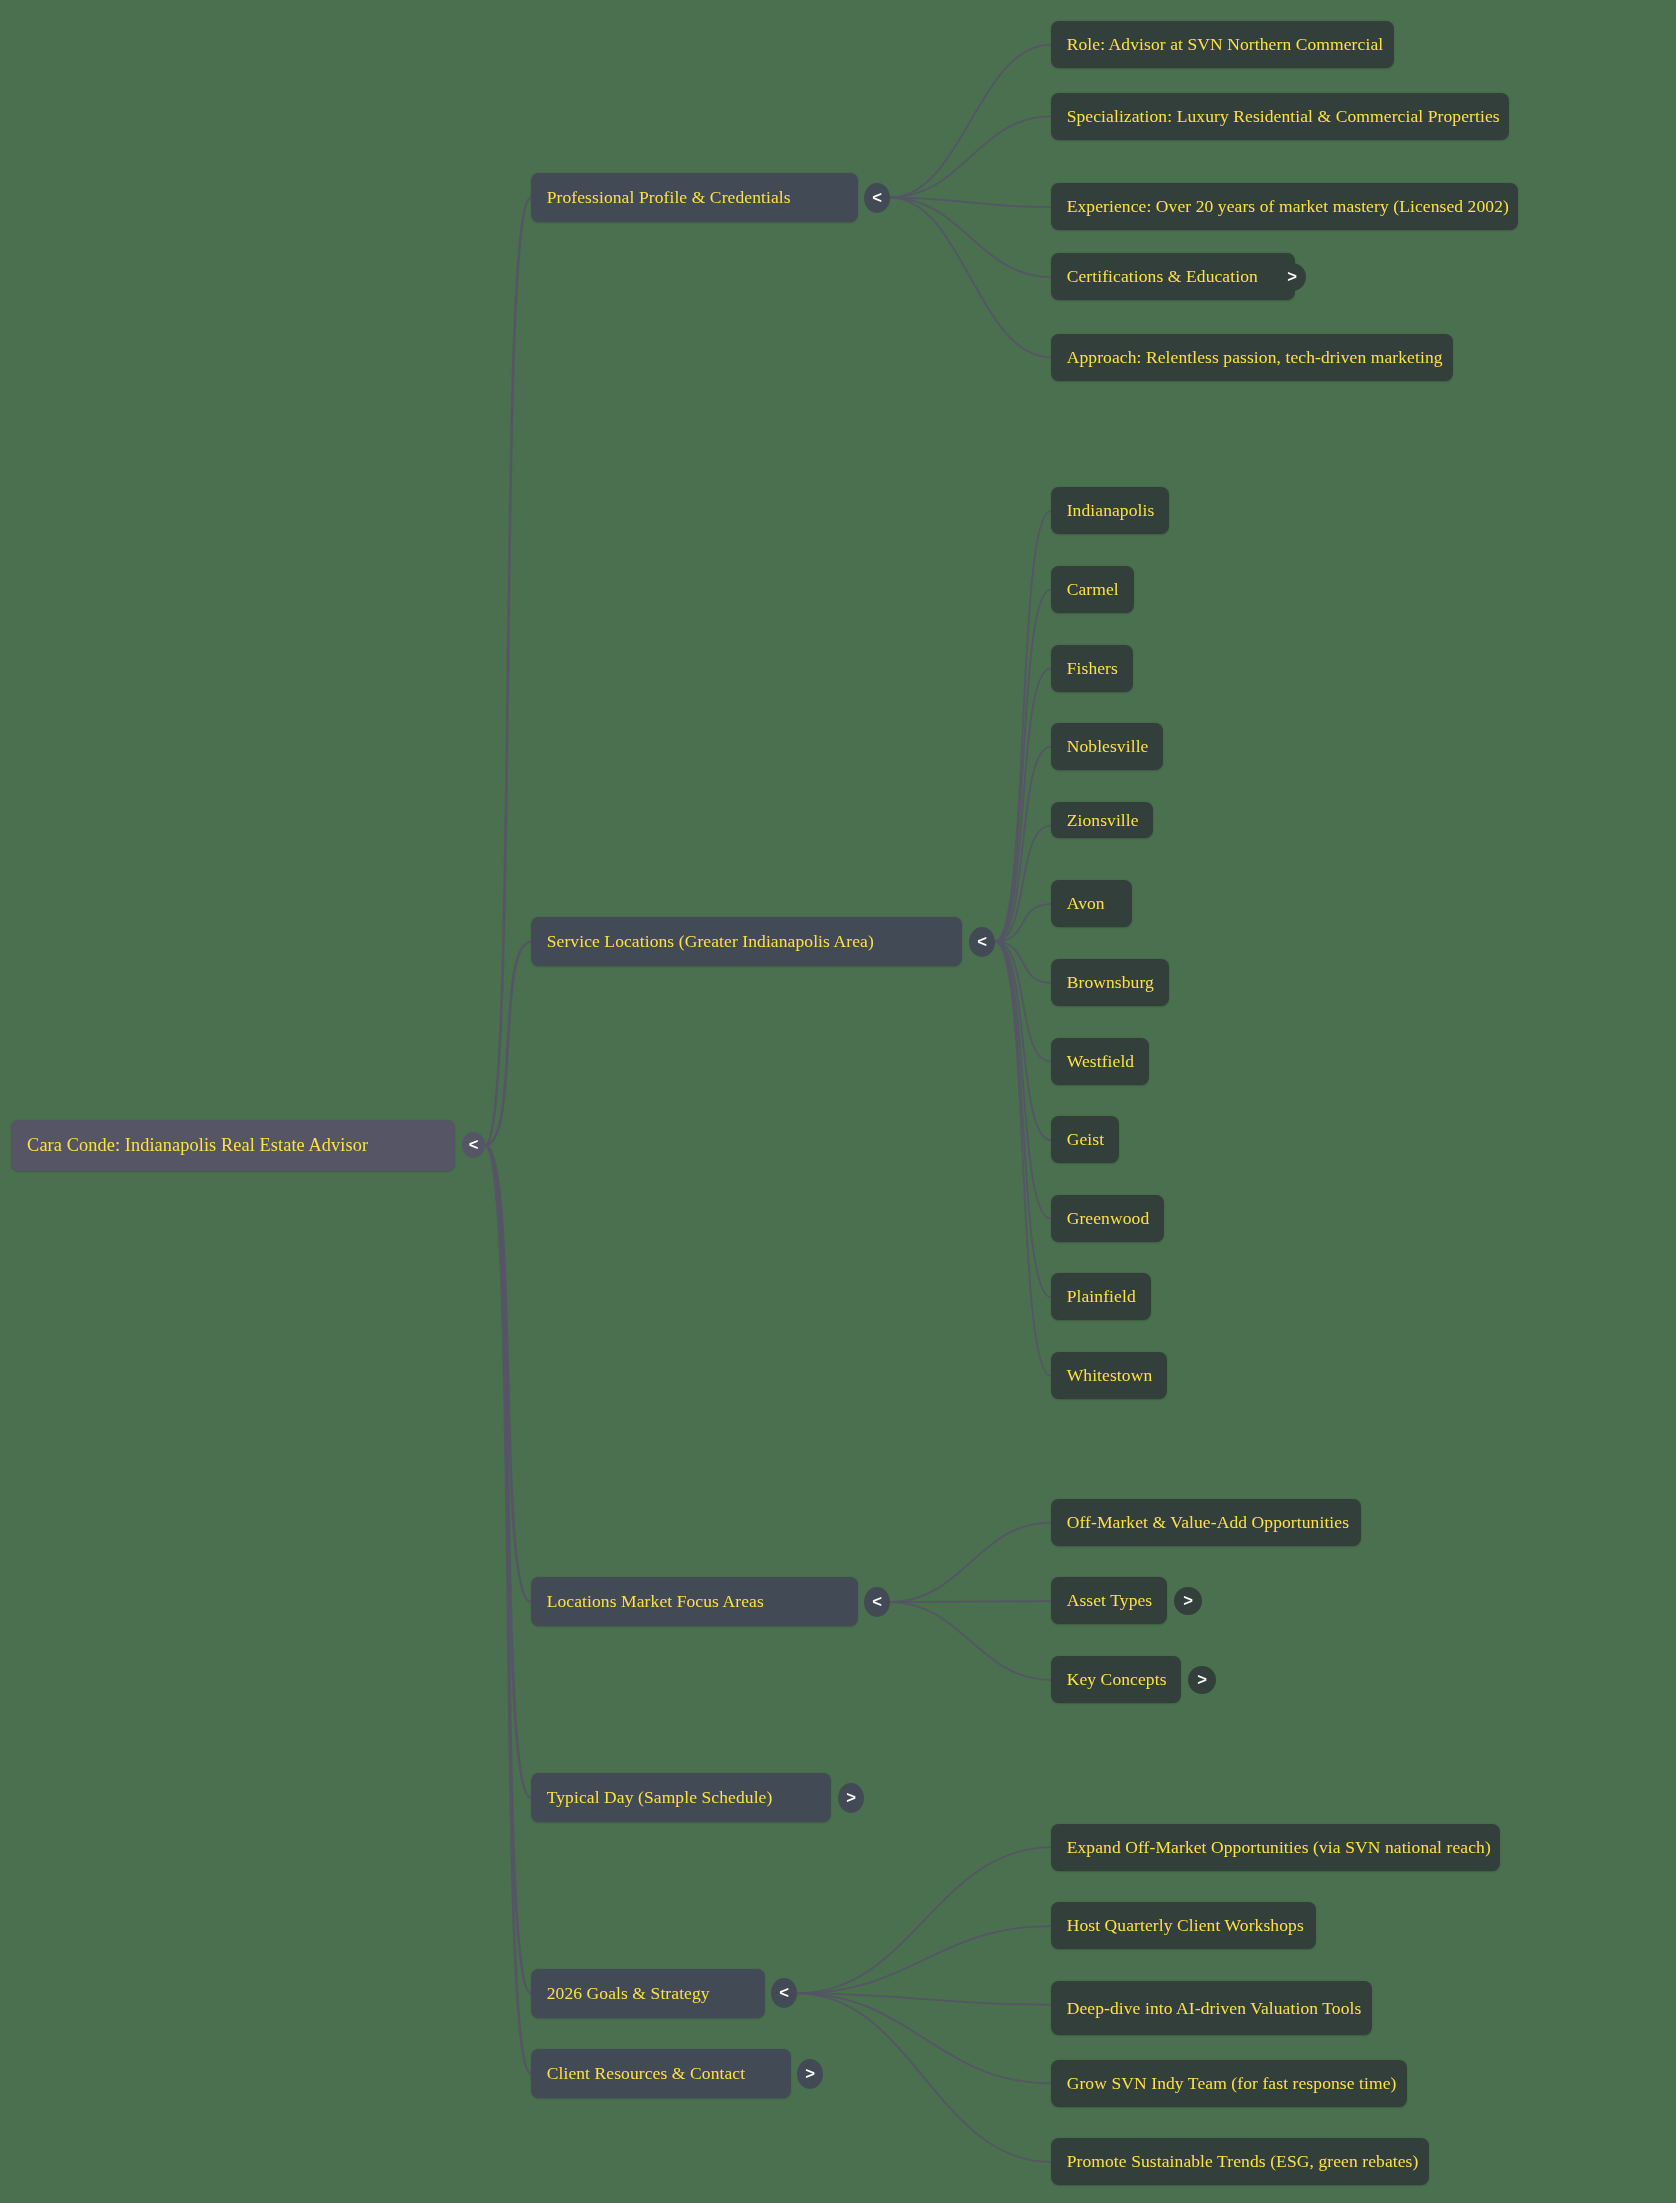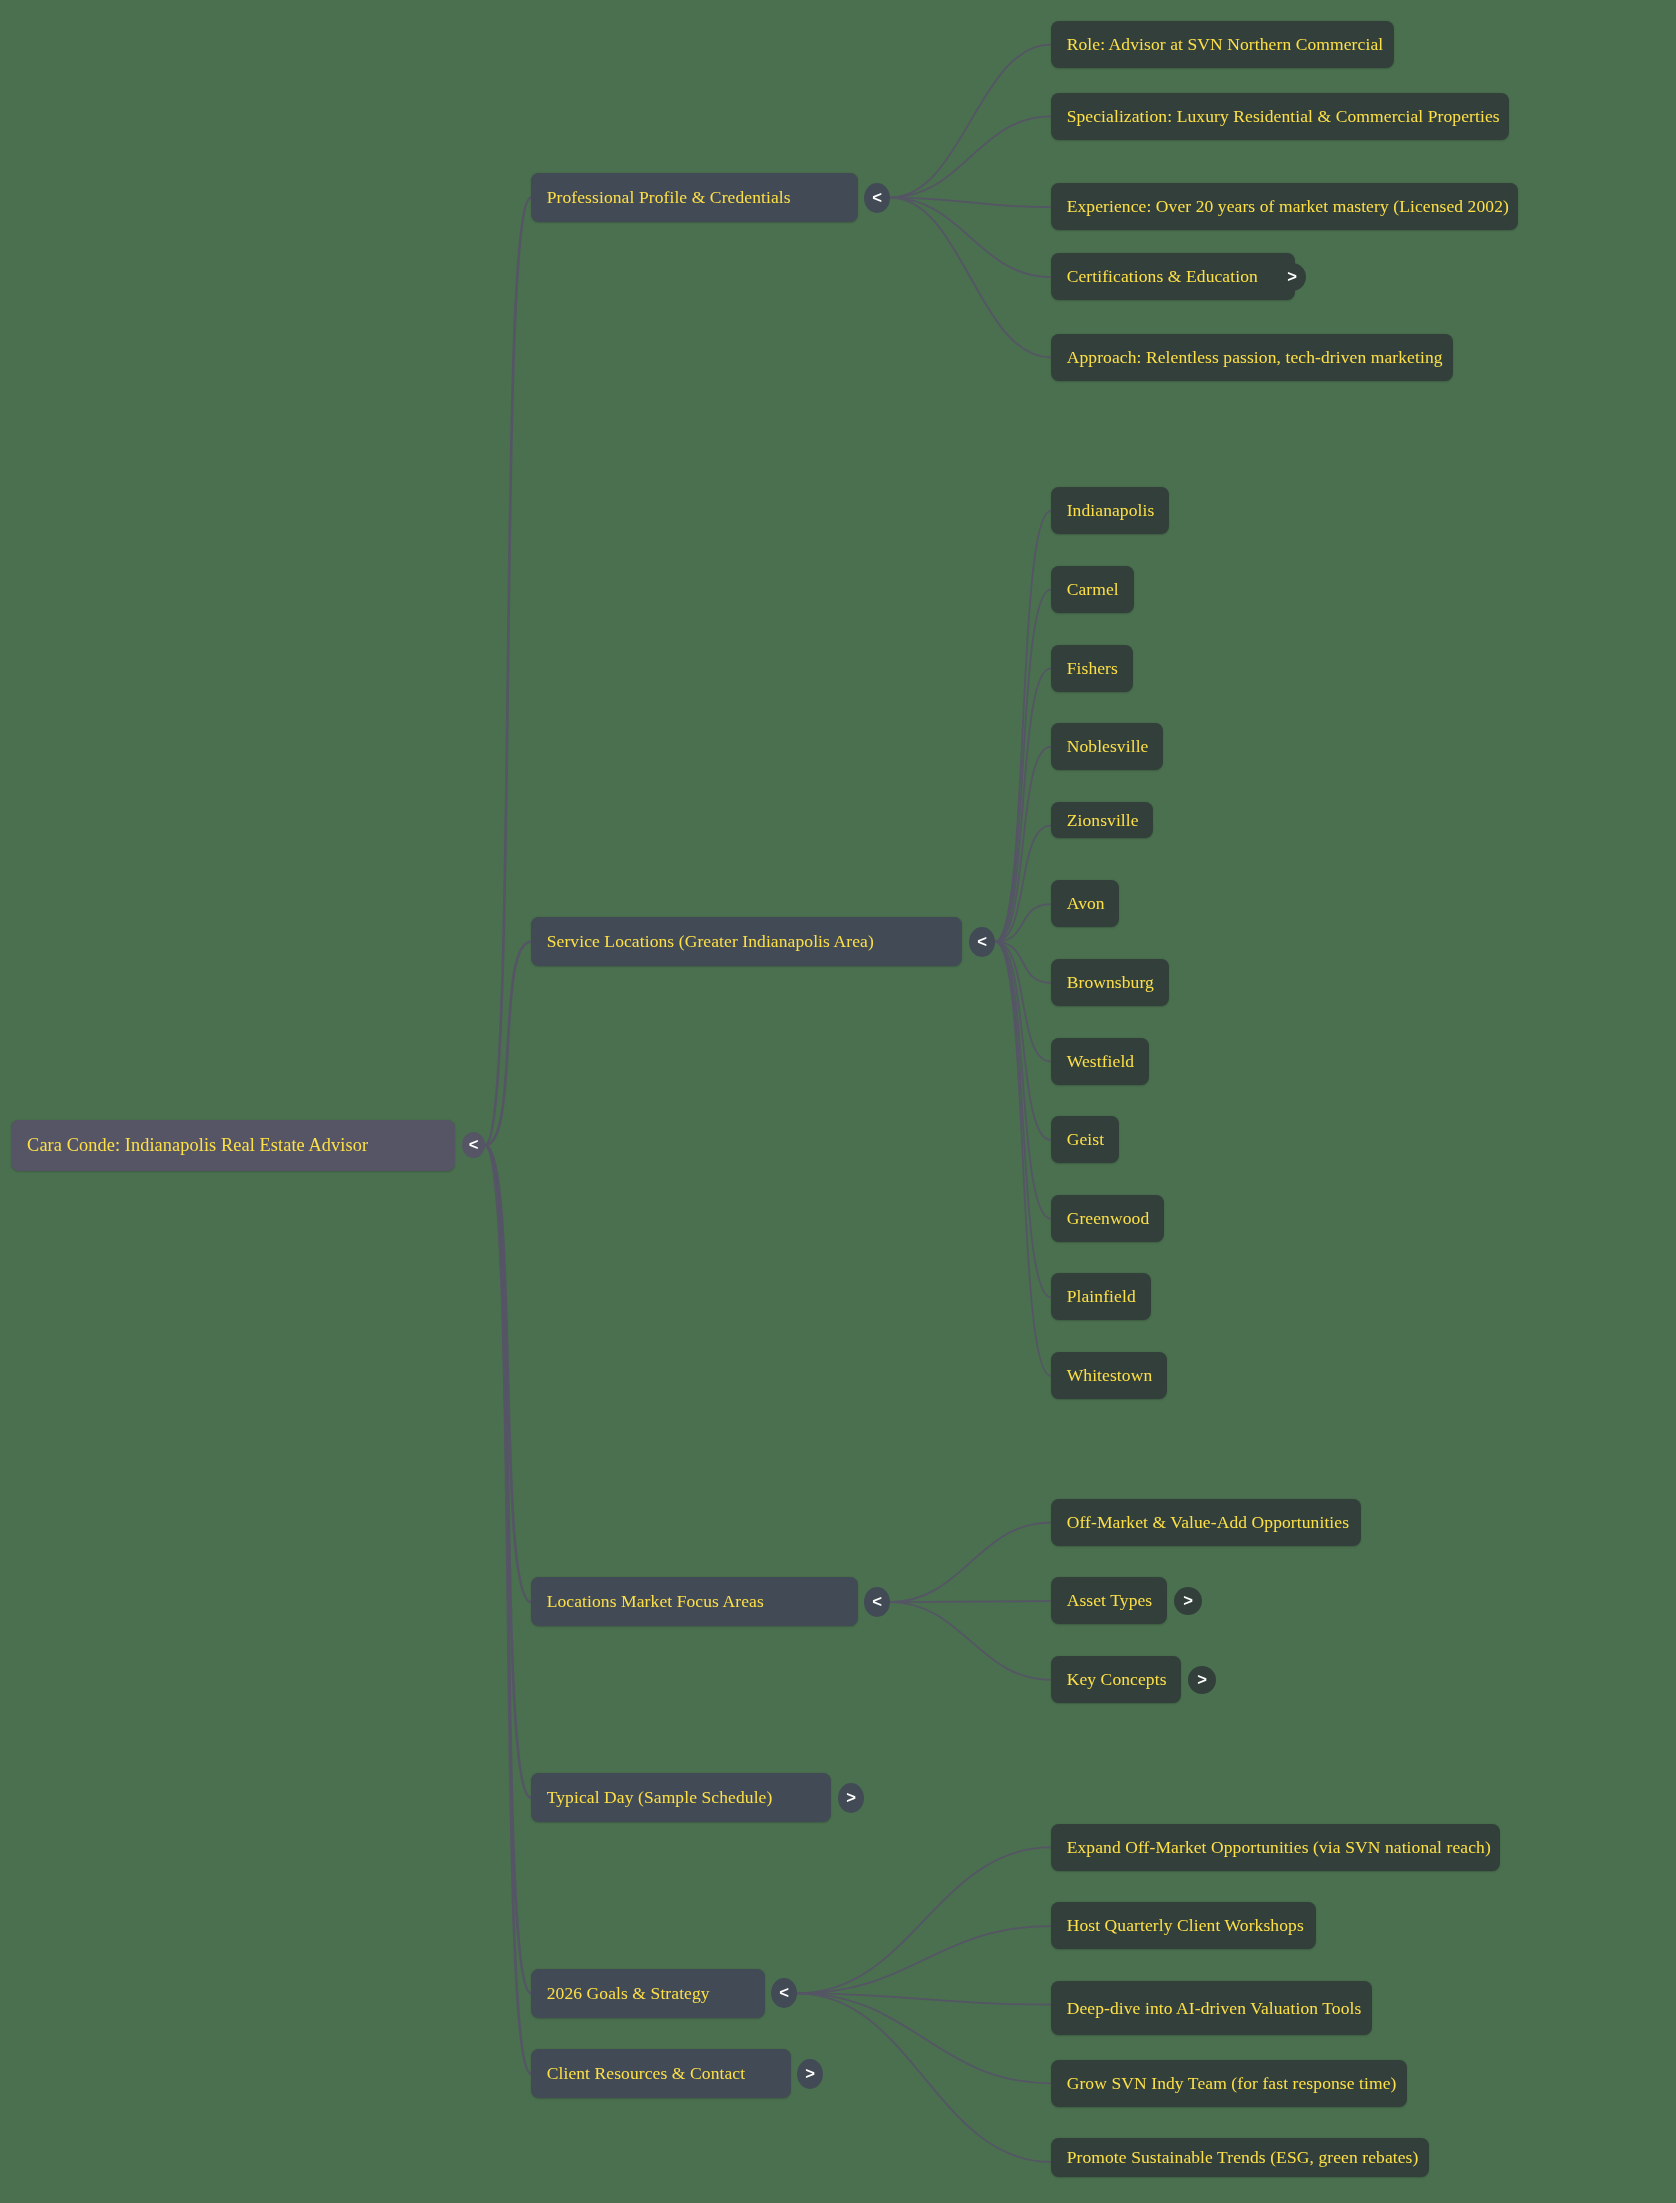--- a/index.html
+++ b/index.html
@@ -145,21 +145,21 @@
       </div>
       <div class="node node-leaf" style="left: 1051px; top: 645px; width: 82px; height: 47px;">
         <span>Fishers</span>
       </div>
       <div class="node node-leaf" style="left: 1051px; top: 723px; width: 112px; height: 47px;">
         <span>Noblesville</span>
       </div>
       <div class="node node-leaf" style="left: 1051px; top: 802px; width: 102px; height: 36px;">
         <span>Zionsville</span>
       </div>
-      <div class="node node-leaf" style="left: 1051px; top: 880px; width: 68px; height: 47px;">
+      <div class="node node-leaf" style="left: 1051px; top: 880px; width: 81px; height: 47px;">
         <span>Avon</span>
       </div>
       <div class="node node-leaf" style="left: 1051px; top: 959px; width: 118px; height: 47px;">
         <span>Brownsburg</span>
       </div>
       <div class="node node-leaf" style="left: 1051px; top: 1038px; width: 98px; height: 47px;">
         <span>Westfield</span>
       </div>
       <div class="node node-leaf" style="left: 1051px; top: 1116px; width: 68px; height: 47px;">
         <span>Geist</span>
@@ -201,21 +201,21 @@
       </div>
       <div class="node node-leaf" style="left: 1051px; top: 1902px; width: 265px; height: 47px;">
         <span>Host Quarterly Client Workshops</span>
       </div>
       <div class="node node-leaf" style="left: 1051px; top: 1981px; width: 321px; height: 54px;">
         <span>Deep-dive into AI-driven Valuation Tools</span>
       </div>
       <div class="node node-leaf" style="left: 1051px; top: 2060px; width: 356px; height: 47px;">
         <span>Grow SVN Indy Team (for fast response time)</span>
       </div>
-      <div class="node node-leaf" style="left: 1051px; top: 2138px; width: 378px; height: 39px;">
+      <div class="node node-leaf" style="left: 1051px; top: 2138px; width: 378px; height: 47px;">
         <span>Promote Sustainable Trends (ESG, green rebates)</span>
       </div>
       <div class="node node-branch" style="left: 531px; top: 2049px; width: 260px; height: 49px;">
         <span>Client Resources &amp; Contact</span>
       </div>
       <div class="toggle toggle-branch" style="left: 797px; top: 2059px;">&gt;</div>
     </div>
 </div>
 
 

